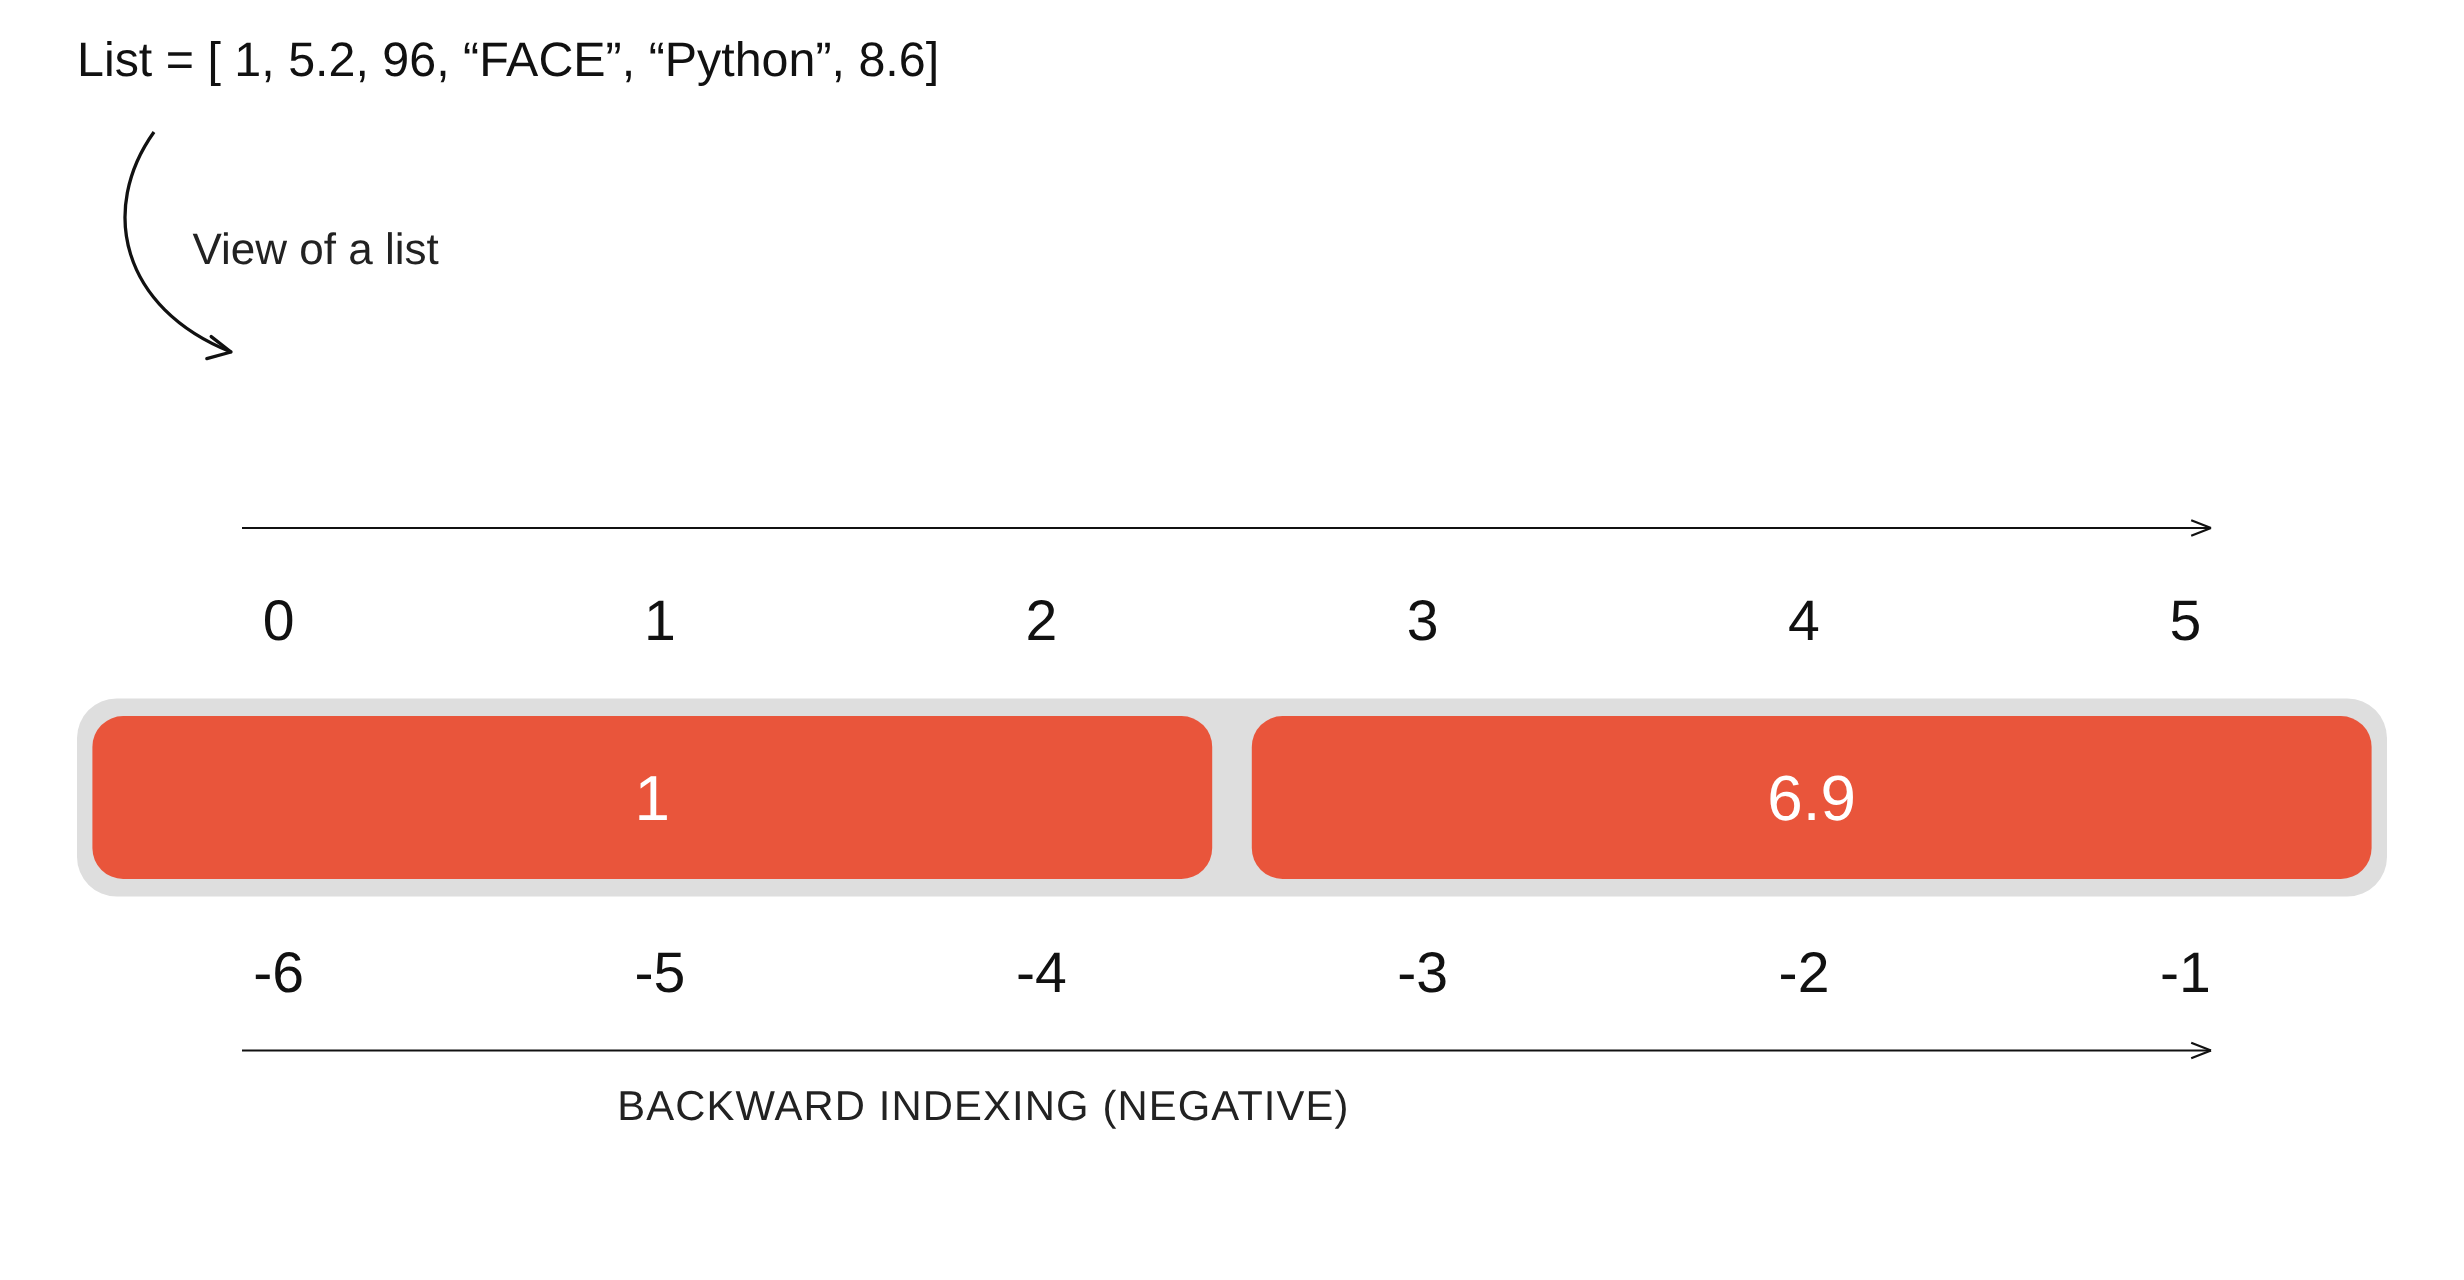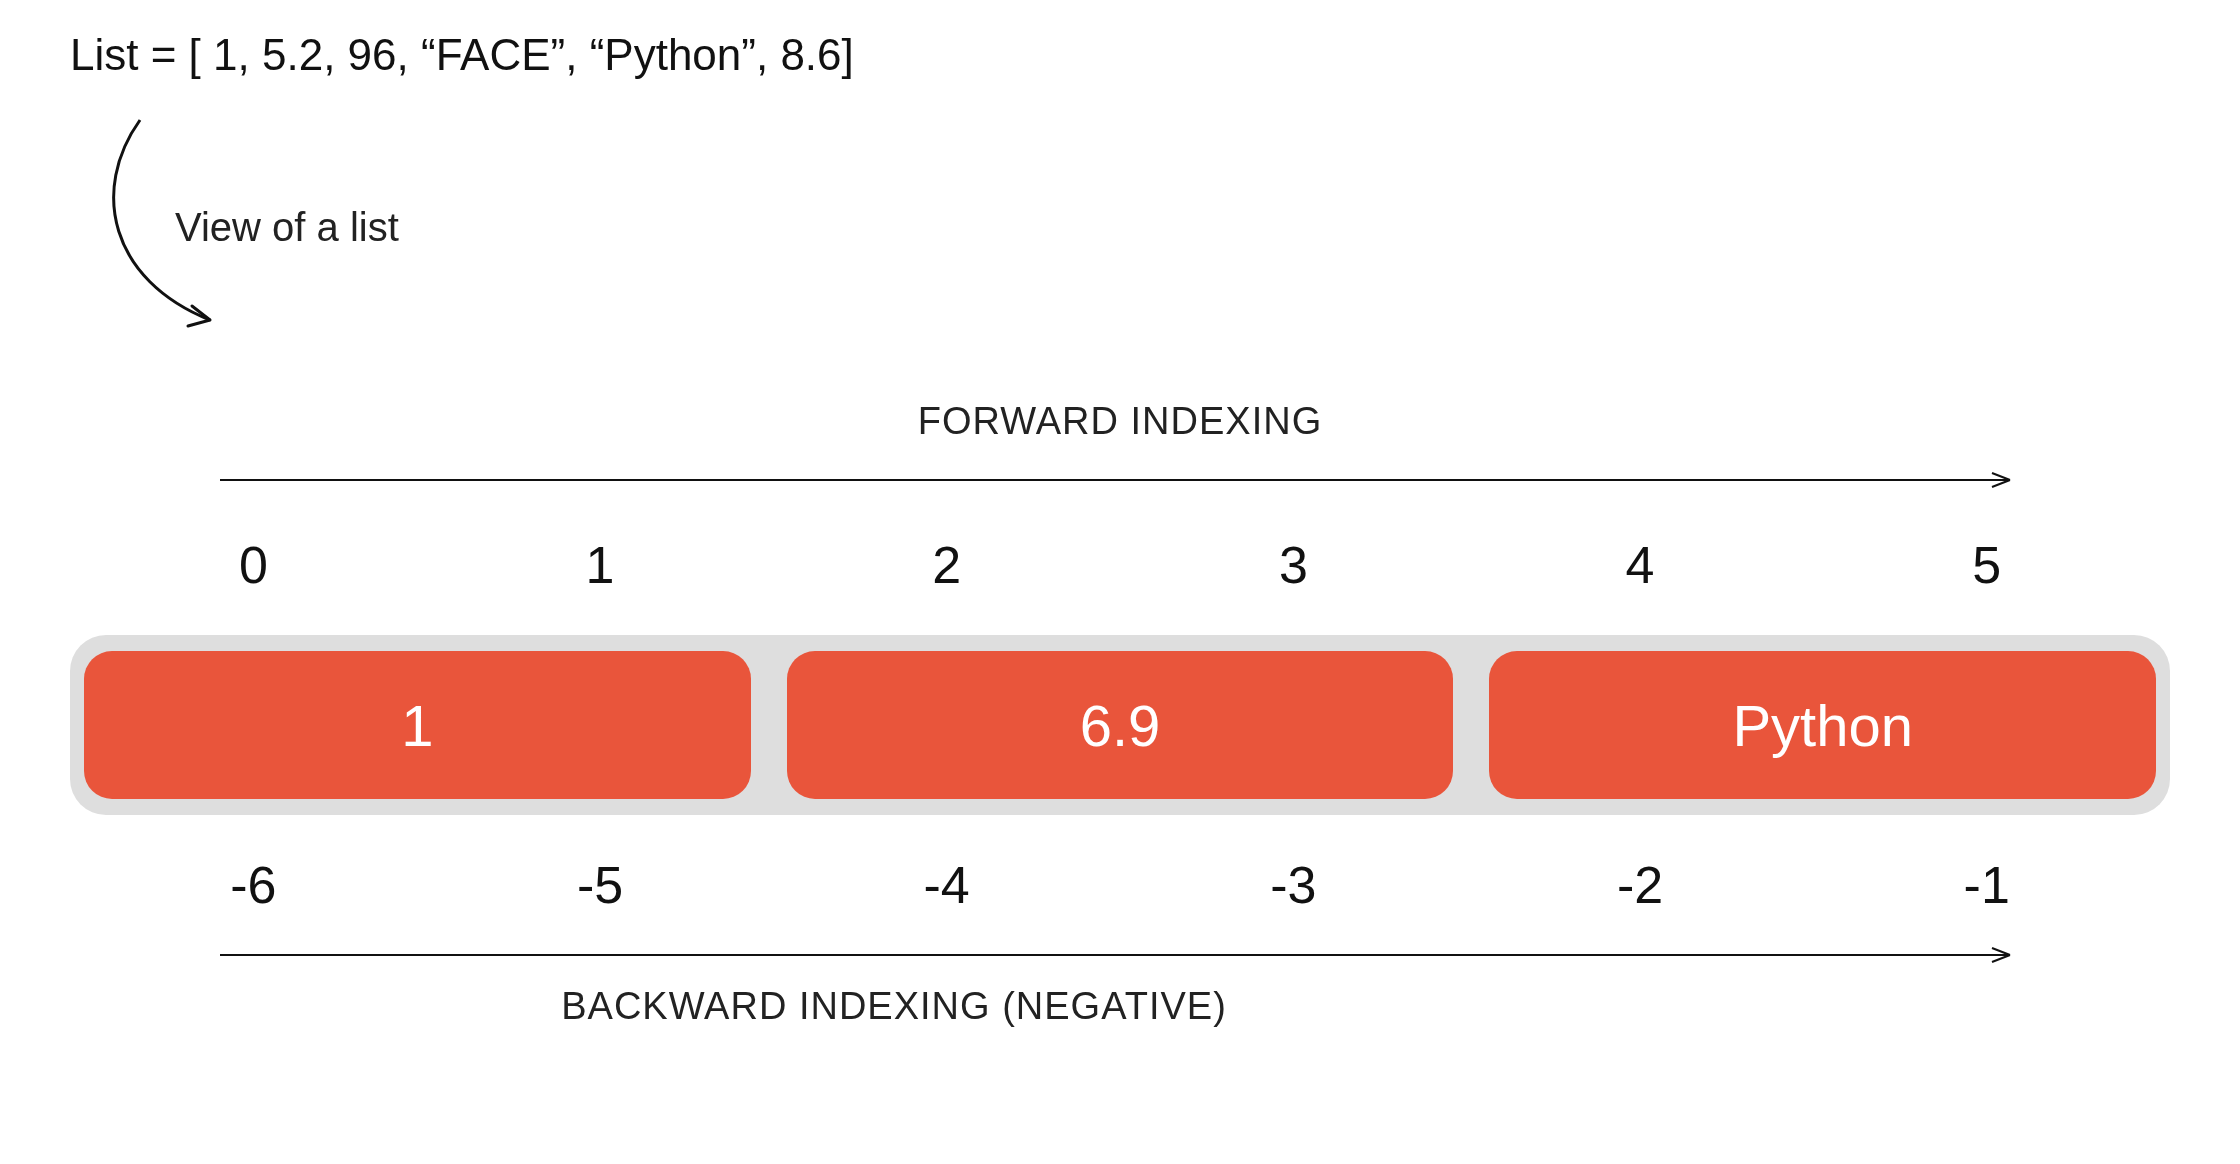--- a/index.html
+++ b/index.html
@@ -132,40 +132,38 @@
 
   <div class="title">List = [ 1, 5.2, 96, “FACE”, “Python”, 8.6]</div>
 
   <svg class="curved-arrow" viewBox="0 0 200 240">
     <path d="M 60 10 C 10 80, 30 170, 130 210" stroke="#111" stroke-width="3" fill="none"></path>
     <path d="M 130 210 L 112 196 M 130 210 L 108 216" stroke="#111" stroke-width="3" fill="none" stroke-linecap="round"></path>
   </svg>
 
   <div class="view-caption">View of a list</div>
 
-  <div class="forward-label">FORWARD INDEXING</div>
 
   <svg class="forward-arrow" viewBox="0 0 1800 20" preserveAspectRatio="none">
     <line x1="0" y1="10" x2="1790" y2="10" stroke="#111" stroke-width="2"></line>
     <path d="M 1790 10 L 1772 3 M 1790 10 L 1772 17" stroke="#111" stroke-width="2" fill="none"></path>
   </svg>
 
   <div class="forward-indices">
     <div class="idx">0</div>
     <div class="idx">1</div>
     <div class="idx">2</div>
     <div class="idx">3</div>
     <div class="idx">4</div>
     <div class="idx">5</div>
   </div>
 
   <div class="list-container">
     <div class="list-cell">1</div>
     <div class="list-cell">6.9</div>
-    <div class="list-cell">Python</div>
   </div>
 
   <div class="backward-indices">
     <div class="idx">-6</div>
     <div class="idx">-5</div>
     <div class="idx">-4</div>
     <div class="idx">-3</div>
     <div class="idx">-2</div>
     <div class="idx">-1</div>
   </div>

